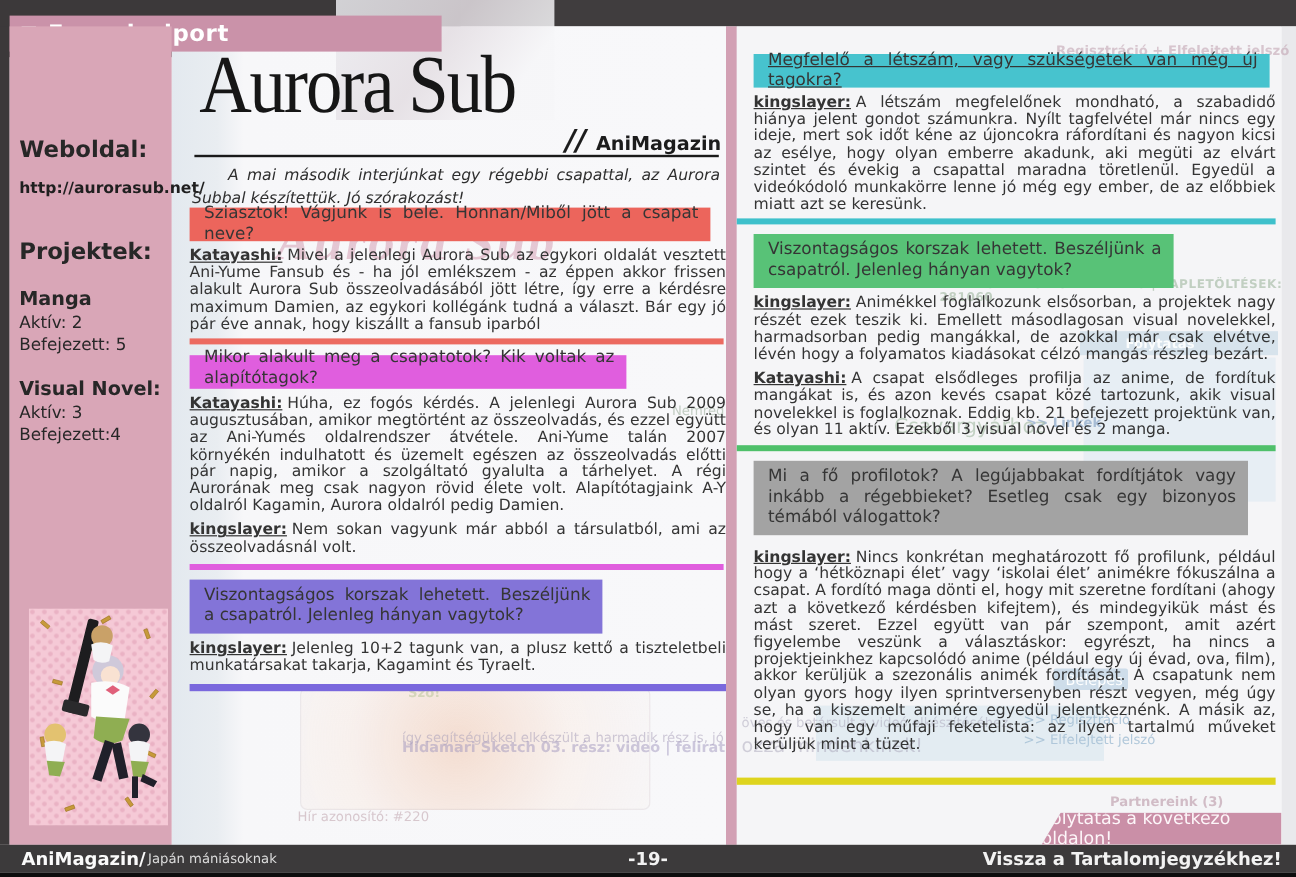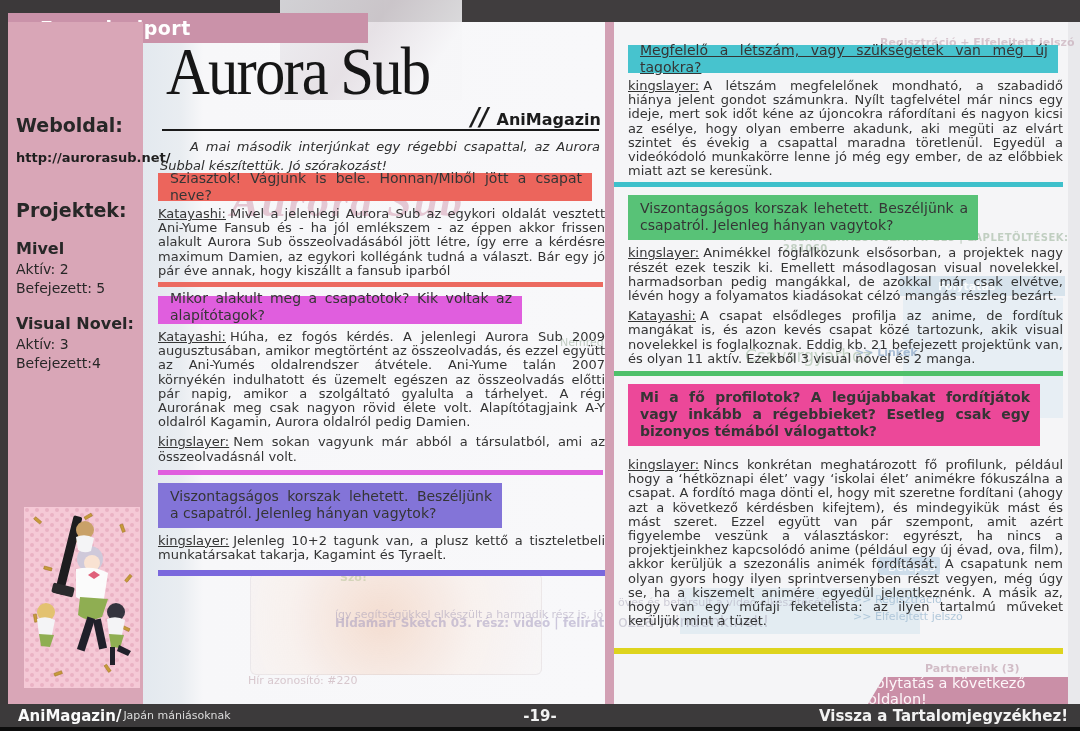--- a/index.html
+++ b/index.html
@@ -91,21 +91,21 @@
   
   .qa-col{position:absolute;z-index:3;}
   .qa-mid{left:158px;top:173px;width:447px;}
   .qa-right{left:614px;top:45px;width:449px;}
   .qbox{box-sizing:border-box;color:#353535;font-size:14px;line-height:17px;
     padding:5px 10px 6px 12px;text-align:justify;}
   .qbox.one{display:flex;align-items:center;padding-top:0;padding-bottom:0;height:28px;}
   .ans{margin:6px 0 0 0;font-size:13px;line-height:14.2px;text-align:justify;color:#343434;}
   .qa-right .ans{margin-left:14px;width:435px;}
   .qa-right .qbox{margin-left:14px;}
-  .spk{font-weight:normal;text-decoration:underline;margin-right:4px;}
+  .spk{font-weight:bold;text-decoration:underline;margin-right:4px;}
   .sep{height:5px;border:0;margin:0;}
   .qa-mid .q1{width:434px;}
   .qa-mid .q2{width:364px;margin-top:9px;align-items:flex-end;}
   .qa-mid .q3{width:344px;margin-top:8px;}
   .qa-mid .sep1{margin-top:4px;width:445px;}
   .qa-mid .sep2{margin-top:6px;width:445px;}
   .qa-mid .sep3{margin-top:8px;width:447px;height:6px;}
   .qa-right .q1{width:430px;}
   .qa-right .q2{width:350px;margin-top:8px;}
   .qa-right .q3{width:412px;margin-top:8px;}
@@ -164,21 +164,21 @@
     <span class="sq"></span>
     <span class="t">Fansub riport</span>
   </div>
 
   <div class="sidebar">
     <div class="sb-head w-weboldal">Weboldal:</div>
     <a class="sb-url" href="#">http://aurorasub.net/</a>
     <div class="sb-head w-projektek">Projektek:</div>
 
     <div>
-      <div class="sb-cat">Mivel</div>
+      <div class="sb-cat">Manga</div>
       <div class="sb-line">Aktív: 2</div>
       <div class="sb-line">Befejezett: 5</div>
     </div>
     <div>
       <div class="sb-cat">Visual Novel:</div>
       <div class="sb-line">Aktív: 3</div>
       <div class="sb-line">Befejezett:4</div>
     </div>
 
     <svg class="sb-illu" viewBox="0 0 116 181">
@@ -281,21 +281,21 @@
       <span>Viszontagságos korszak lehetett. Beszéljünk a csapatról. Jelenleg hányan vagytok?</span>
     </div>
     <p class="ans">
       <span class="spk">kingslayer:</span><span>Animékkel foglalkozunk elsősorban, a projektek nagy részét ezek teszik ki. Emellett másodlagosan visual novelekkel, harmadsorban pedig mangákkal, de azokkal már csak elvétve, lévén hogy a folyamatos kiadásokat célzó mangás részleg bezárt.</span>
     </p>
     <p class="ans">
       <span class="spk">Katayashi:</span><span>A csapat elsődleges profilja az anime, de fordítuk mangákat is, és azon kevés csapat közé tartozunk, akik visual novelekkel is foglalkoznak. Eddig kb. 21 befejezett projektünk van, és olyan 11 aktív. Ezekből 3 visual novel és 2 manga.</span>
     </p>
     <hr class="sep sep2" style="background-color: rgb(79, 192, 106);">
 
-    <div class="qbox q3" style="background-color: #ec4899; font-weight: bold;">
+    <div class="qbox q3" style="background-color: #a3a3a3;">
       <span>Mi a fő profilotok? A legújabbakat fordítjátok vagy inkább a régebbieket? Esetleg csak egy bizonyos témából válogattok?</span>
     </div>
     <p class="ans a-final">
       <span class="spk">kingslayer:</span><span>Nincs konkrétan meghatározott fő profilunk, például hogy a ‘hétköznapi élet’ vagy ‘iskolai élet’ animékre fókuszálna a csapat. A fordító maga dönti el, hogy mit szeretne fordítani (ahogy azt a következő kérdésben kifejtem), és mindegyikük mást és mást szeret. Ezzel együtt van pár szempont, amit azért figyelembe veszünk a választáskor: egyrészt, ha nincs a projektjeinkhez kapcsolódó anime (például egy új évad, ova, film), akkor kerüljük a szezonális animék fordítását. A csapatunk nem olyan gyors hogy ilyen sprintversenyben részt vegyen, még úgy se, ha a kiszemelt animére egyedül jelentkeznénk. A másik az, hogy van egy műfaji feketelista: az ilyen tartalmú műveket kerüljük mint a tüzet.</span>
     </p>
     <hr class="sep sep3" style="background-color: rgb(222, 212, 30);">
   </div>
 
   <div class="cont">Folytatás a következő oldalon!</div>
 

